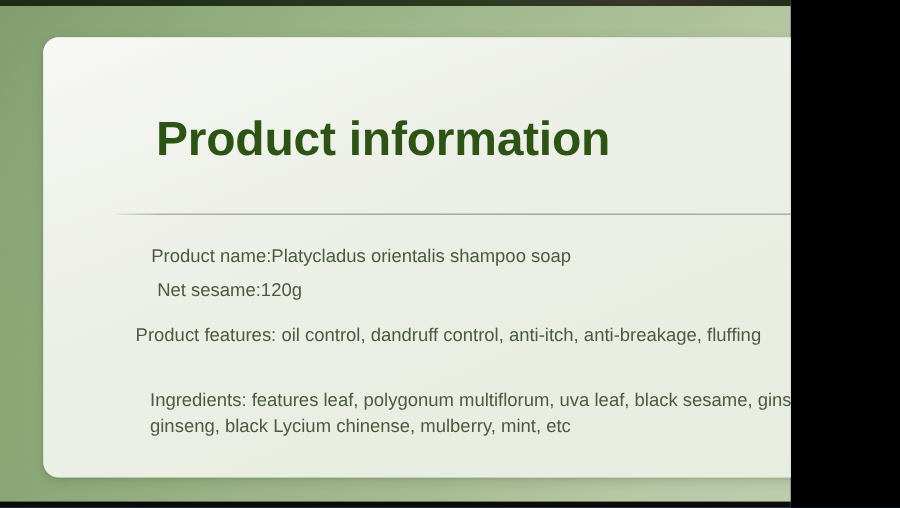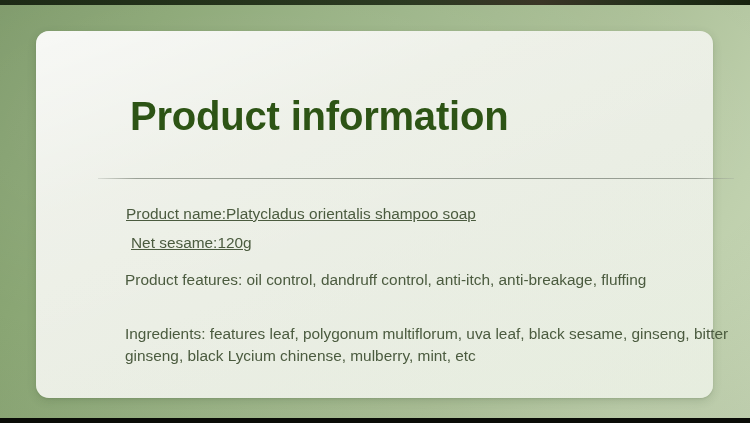--- a/index.html
+++ b/index.html
@@ -3,21 +3,21 @@
 <meta charset="utf-8">
 <style>
   html, body {
     margin: 0;
     padding: 0;
     background: #000;
   }
 
   #canvas {
     position: relative;
-    width: 750px;
+    width: 659px;
     height: 423px;
     overflow: hidden;
     font-family: "Liberation Sans", sans-serif;
     background: #1d4ed8;
   }
 
   
   .bg-base {
     position: absolute;
     inset: 0;
@@ -112,28 +112,27 @@
     position: absolute;
     left: 0;
     top: 168px;
     width: 677px;
     color: #4b5b3f;
     font-size: 15.4px;
     line-height: 21.6px;
   }
   .line {
     white-space: pre;
-    text-decoration: underline;
   }
   .block {
     white-space: pre-wrap;
   }
   .l-name    { position: absolute; left: 90px; top: 4px; }
   .l-net     { position: absolute; left: 95px; top: 33px; }
-  .l-feat    { position: absolute; left: 89px; top: 70px; width: 560px; }
+  .l-feat    { position: absolute; left: 77px; top: 70px; width: 560px; }
   .l-ingr    { position: absolute; left: 89px; top: 124px; width: 615px; }
 </style>
 </head>
 <body>
 
 <div id="canvas">
 
   <div class="bg-base"></div>
   <div class="bg-vignette"></div>
   <div class="band-top"></div>

